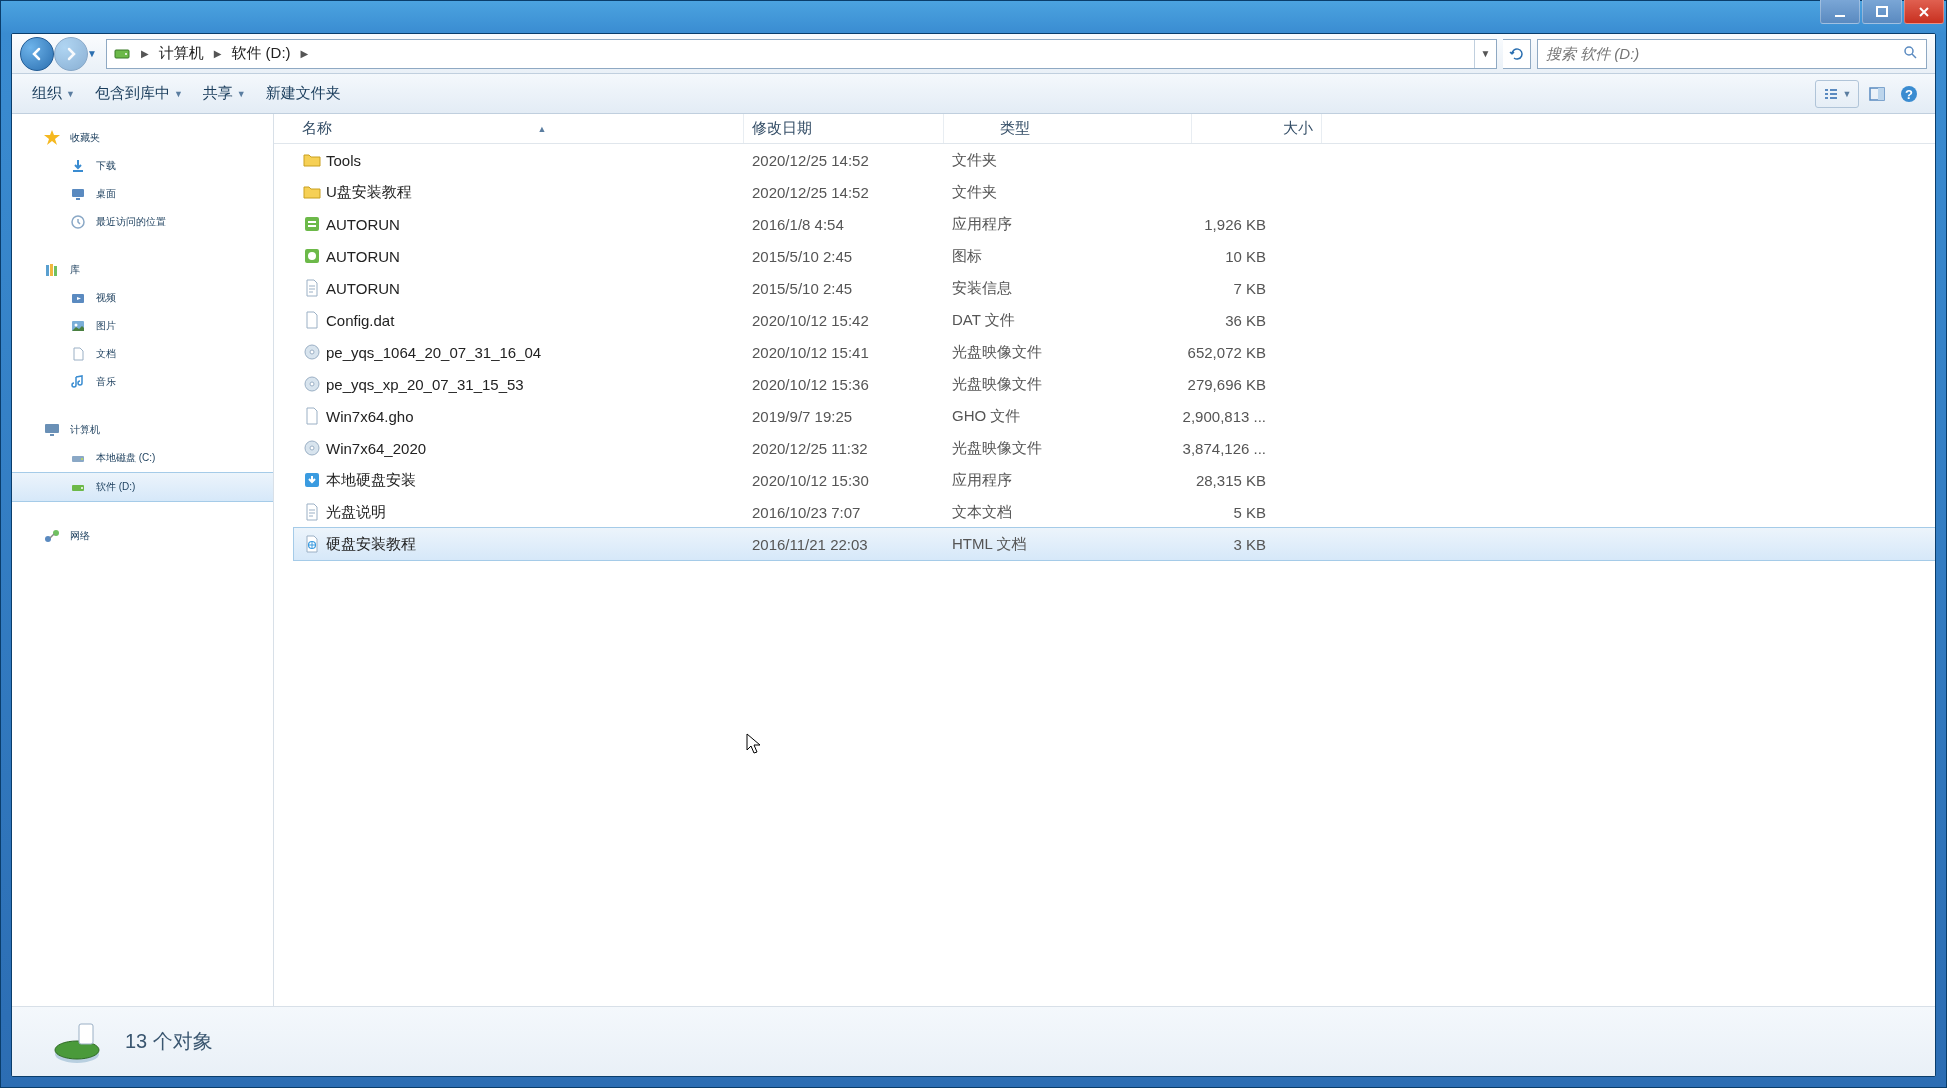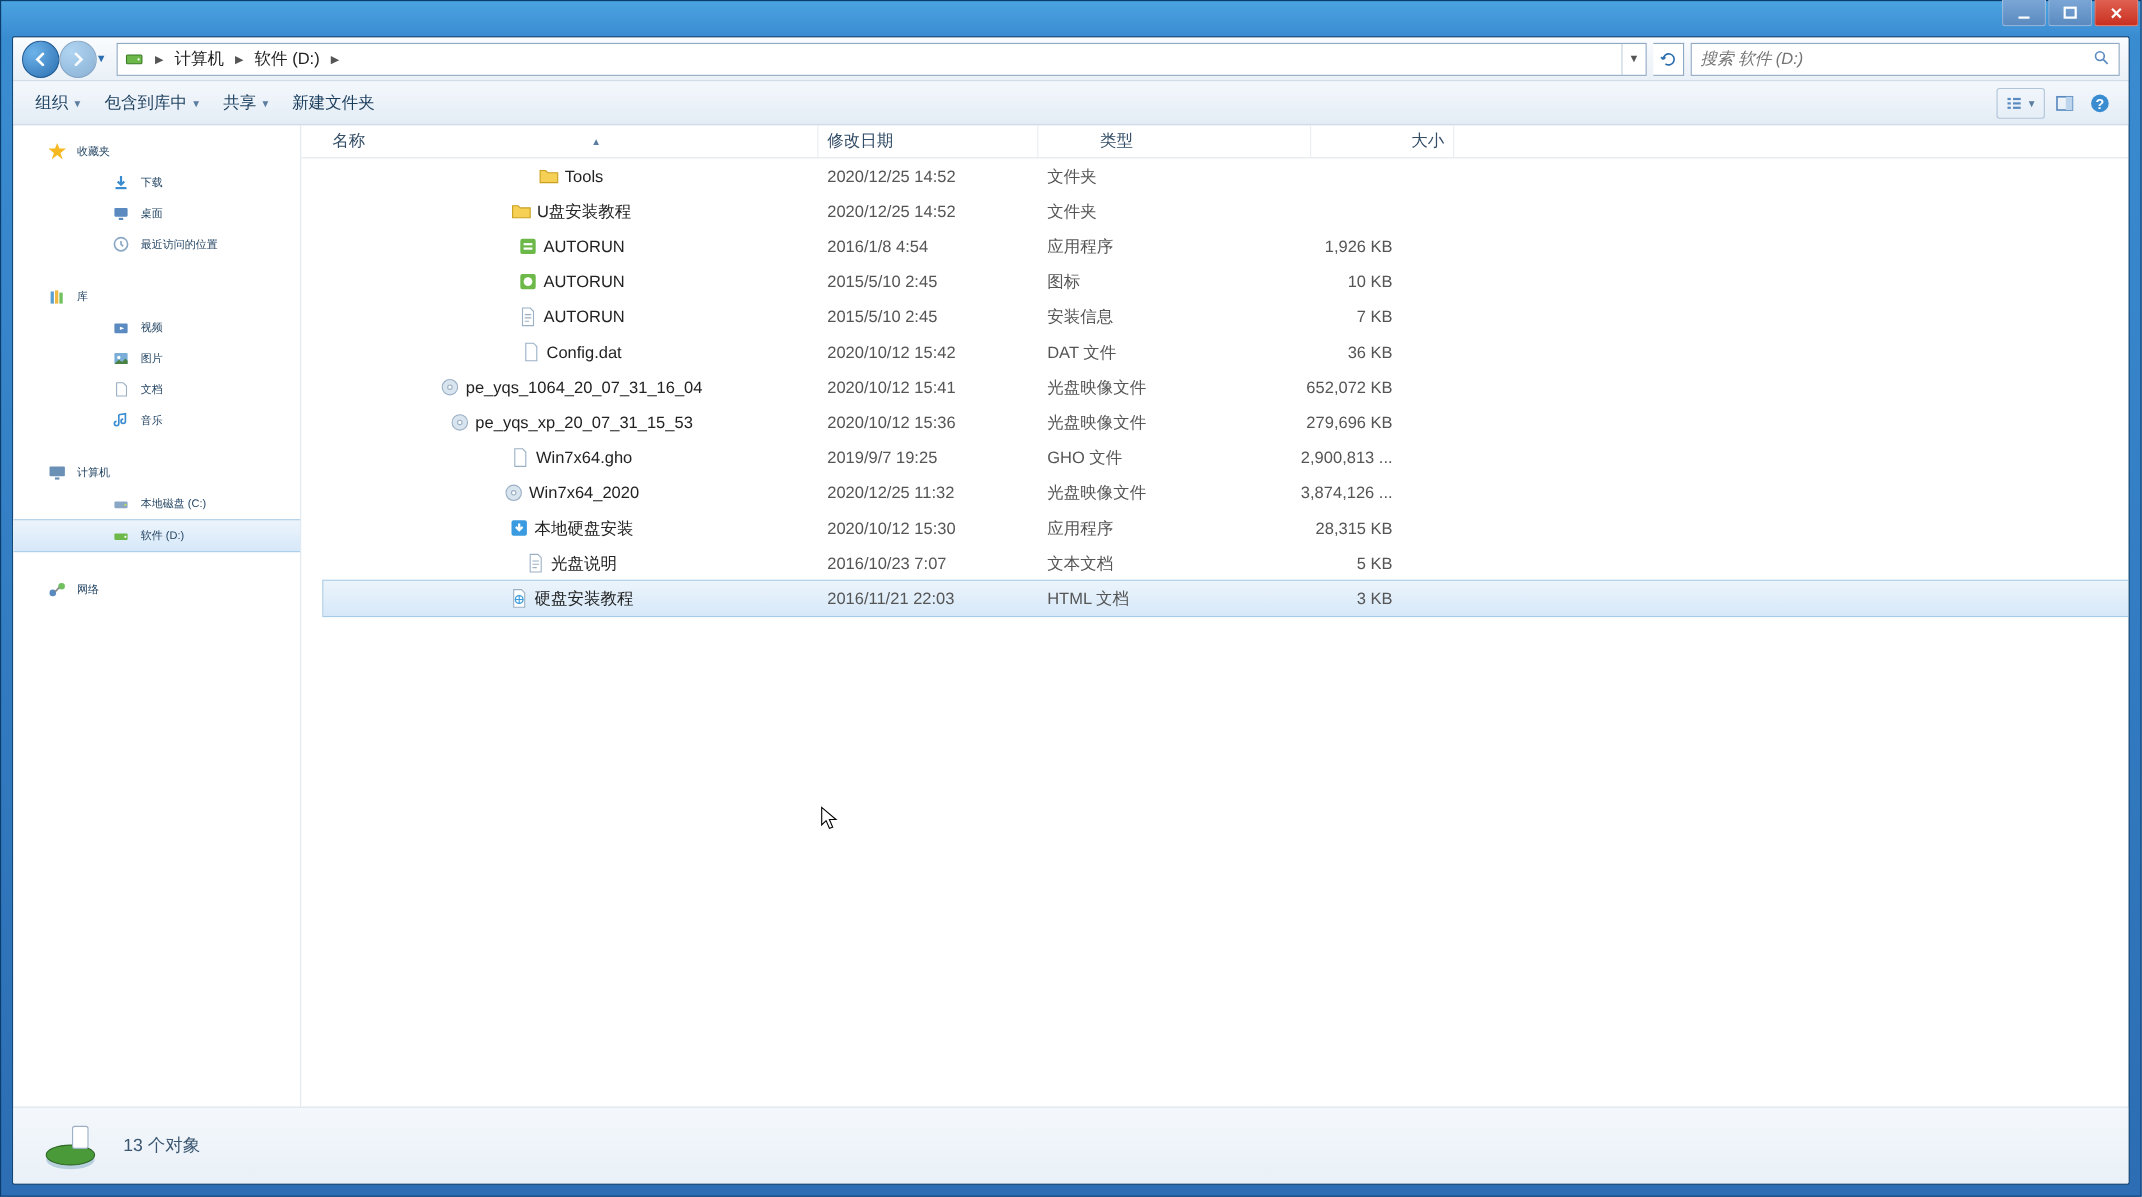--- a/index.html
+++ b/index.html
@@ -37,44 +37,44 @@
 .tb-spacer { flex: 1; }
 .tb-iconbtn { width: 28px; height: 28px; display: flex; align-items: center; justify-content: center; cursor: pointer; margin: 0 2px; }
 .tb-iconbtn.view { width: 44px; border: 1px solid #b0c4d8; border-radius: 3px; gap: 4px; }
 
 .content { flex: 1; display: flex; overflow: hidden; }
 
 .sidebar { width: 262px; border-right: 1px solid #d8e0e8; background: #fff; padding: 10px 0; overflow-y: auto; font-size: 10px; }
 .nav-group { margin-bottom: 20px; }
 .nav-label { display: flex; align-items: center; padding: 4px 10px 4px 30px; color: #1a3d5c; cursor: pointer; gap: 8px; position: relative; }
 .nav-label.header { font-weight: normal; }
-.nav-child { padding-left: 88px; align-items: center; }
+.nav-child { padding-left: 56px; align-items: center; }
 .nav-label.selected { background: linear-gradient(to bottom, #ecf4fb, #d6e8f9); border: 1px solid #a5cbe8; border-left: none; border-right: none; }
 .nav-ico { width: 20px; height: 20px; display: inline-flex; align-items: center; justify-content: center; }
 
 .filelist { flex: 1; background: #fff; display: flex; flex-direction: column; overflow: hidden; }
 .fl-header { height: 30px; border-bottom: 1px solid #e0e6ec; display: flex; align-items: center; font-size: 15px; color: #334d66; padding-left: 20px; }
 .fl-col { padding: 0 8px; border-right: 1px solid #e8edf2; height: 100%; display: flex; align-items: center; cursor: pointer; }
 .fl-col.name { flex: 0 0 450px; gap: 17px; }
 .fl-col.date { flex: 0 0 200px; }
 .fl-col.type { flex: 0 0 200px; margin-left: 48px; }
 .fl-col.size { flex: 0 0 130px; justify-content: flex-end; }
 .sort-arrow { margin: 0 auto; font-size: 9px; color: #5a7da0; }
 
 .fl-body { flex: 1; overflow-y: auto; padding-left: 20px; }
 .fl-row { height: 32px; display: flex; align-items: center; font-size: 15px; color: #222; cursor: pointer; }
 .fl-row.selected { background: linear-gradient(to bottom, #ecf4fb, #d6e8f9); outline: 1px solid #a5cbe8; }
 .fl-cell { padding: 0 8px; overflow: hidden; white-space: nowrap; text-overflow: ellipsis; }
-.fl-cell.name { flex: 0 0 450px; display: flex; align-items: center; gap: 4px; justify-content: center; }
+.fl-cell.name { flex: 0 0 450px; display: flex; align-items: center; gap: 4px; }
 .fl-cell.date { flex: 0 0 200px; color: #555; }
 .fl-cell.type { flex: 0 0 200px; color: #555; }
 .fl-cell.size { flex: 0 0 130px; text-align: right; color: #555; }
 .file-ico { width: 20px; height: 20px; display: inline-flex; align-items: center; justify-content: center; }
 
-.statusbar { height: 70px; border-top: 1px solid #d8e0e8; background: linear-gradient(to bottom, #f4f8fc, #e9f0f7); display: flex; align-items: center; padding: 0 24px; gap: 20px; font-size: 16px; color: #3a5670; }
+.statusbar { height: 70px; border-top: 1px solid #d8e0e8; background: linear-gradient(to bottom, #f4f8fc, #e9f0f7); display: flex; align-items: center; padding: 0 37px; gap: 20px; font-size: 20px; color: #3a5670; }
 .status-ico { width: 56px; height: 56px; }
 
 .cursor-arrow { position: absolute; left: 745px; top: 732px; pointer-events: none; font-size: 20px; }
 
 .ico-folder { fill: #f6d055; stroke: #c9a020; }
 .ico-file { fill: #fff; stroke: #9bb0c5; }
 .ico-star { fill: #f5b820; }
 .ico-monitor { fill: #5a8ac0; }
 .ico-drive { fill: #8aa8c6; }
 </style>

